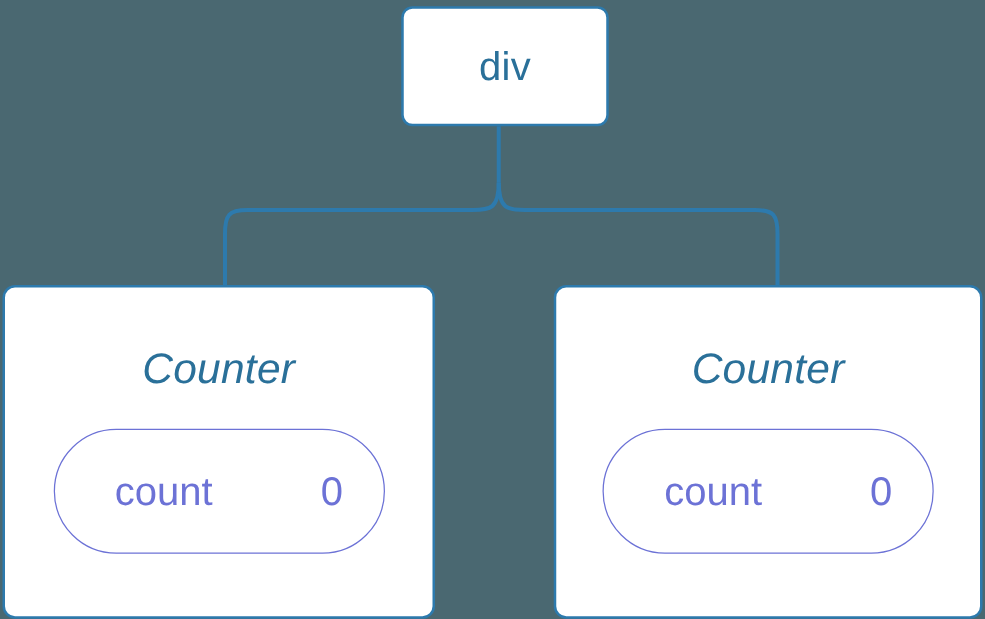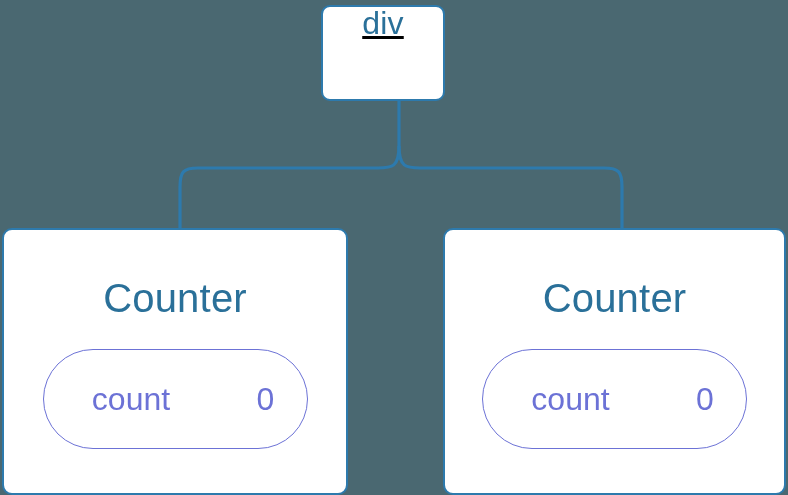--- a/index.html
+++ b/index.html
@@ -38,47 +38,48 @@
     border-radius: 10px;
     display: flex;
     flex-direction: column;
     align-items: center;
   }
 
   
   #node-root {
     left: 321px;
     top: 5px;
-    width: 124px;
+    width: 166px;
     height: 96px;
     border-radius: 9px;
-    text-decoration: underline;
+    justify-content: center;
   }
   #node-root .node-title {
     font-size: 32px;
     line-height: 1;
     color: #2a7099;
     letter-spacing: 0.2px;
   }
 
   
   .node-component {
     top: 228px;
     height: 267px;
     justify-content: flex-start;
   }
   #node-counter-left  { left: 2px;   width: 346px; }
   #node-counter-right { left: 443px; width: 343px; }
 
   .node-component .node-title {
     margin-top: 48px;
-    font-size: 40px;
+    font-size: 34px;
     line-height: 1;
     color: #2a7099;
     letter-spacing: 0.2px;
+    font-style: italic;
   }
 
   
   .state-pill {
     margin-top: 31px;
     position: relative;
     box-sizing: border-box;
     width: 265px;
     height: 100px;
     border: 1.8px solid #6c72d6;

